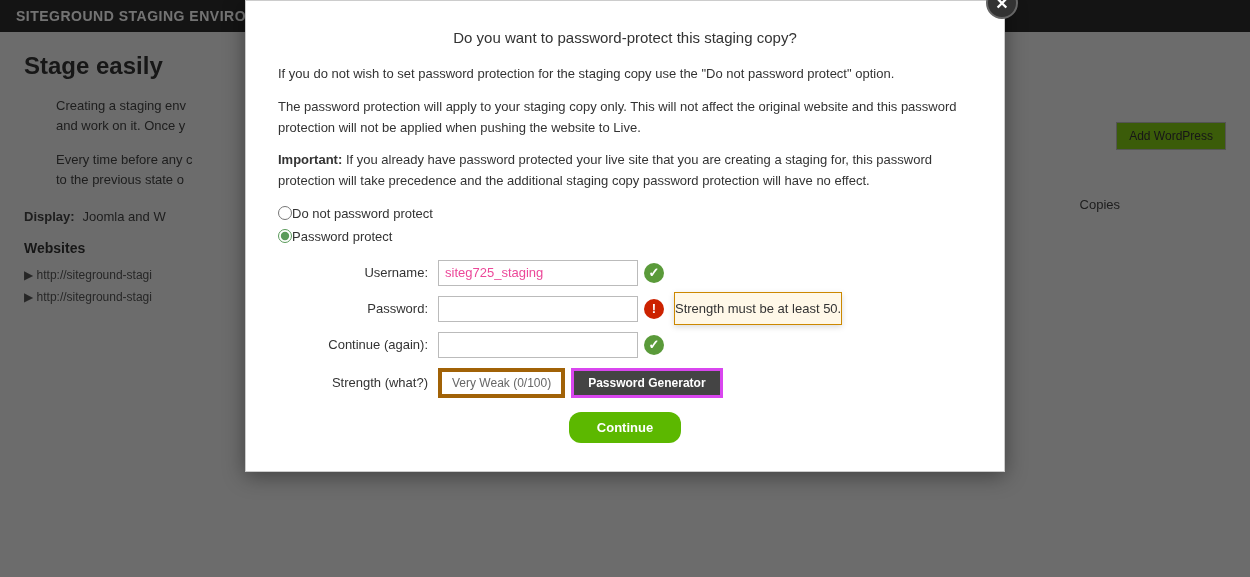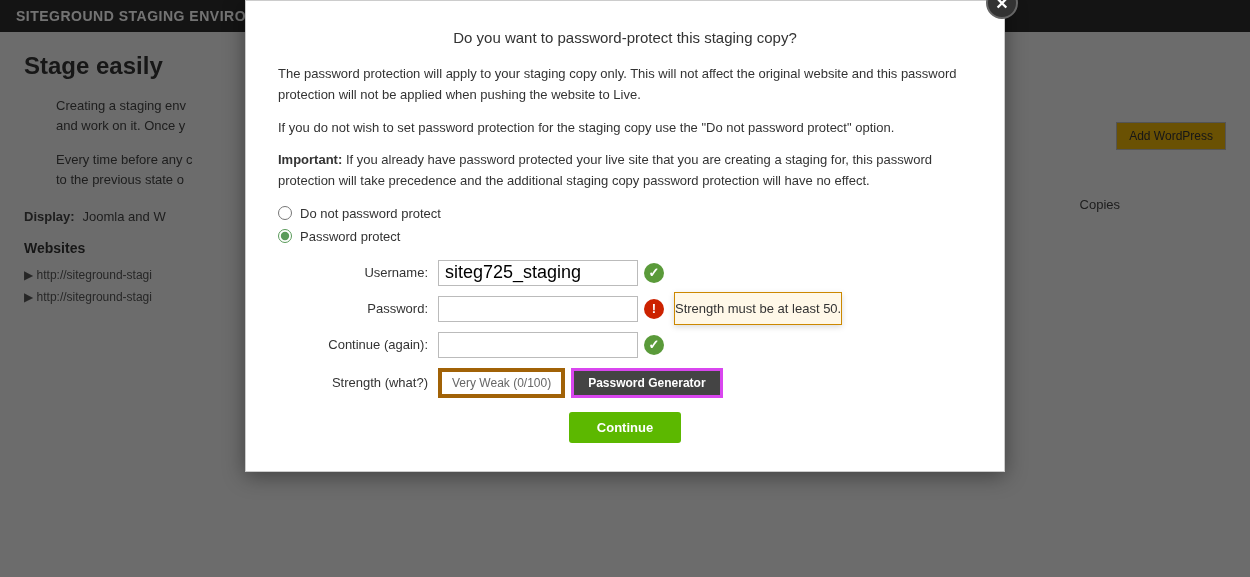--- a/index.html
+++ b/index.html
@@ -85,21 +85,21 @@
       padding: 4px 0;
       display: flex;
       align-items: center;
       gap: 4px;
     }
 
     .add-wp-btn {
       position: absolute;
       right: 24px;
       top: 90px;
-      background: #eab308;
+      background: #84cc16;
       border: 1px solid #bbb;
       padding: 6px 12px;
       font-size: 12px;
       color: #333;
       cursor: pointer;
     }
 
     .copies-label {
       position: absolute;
       right: 130px;
@@ -169,21 +169,21 @@
       font-weight: bold;
     }
 
     .radio-group {
       margin: 14px 0 16px 0;
     }
 
     .radio-item {
       display: flex;
       align-items: center;
-      gap: 8px;
+      gap: 0;
       margin-bottom: 8px;
       font-size: 13px;
       color: #333;
     }
 
     .radio-item input[type="radio"] {
       accent-color: #5a9a5a;
       width: 14px;
       height: 14px;
     }
@@ -206,22 +206,22 @@
       font-size: 13px;
       color: #333;
       flex-shrink: 0;
     }
 
     .form-input {
       width: 200px;
       height: 26px;
       border: 1px solid #bbb;
       padding: 2px 6px;
-      font-size: 18px;
-      color: #000000;
+      font-size: 13px;
+      color: #ec4899;
       background: #fff;
     }
 
     .status-icon {
       width: 20px;
       height: 20px;
       border-radius: 50%;
       display: flex;
       align-items: center;
       justify-content: center;
@@ -301,21 +301,21 @@
     }
 
     .continue-btn {
       background: #5cb800;
       color: #fff;
       border: none;
       padding: 8px 28px;
       font-size: 13px;
       font-weight: bold;
       cursor: pointer;
-      border-radius: 3px;
+      border-radius: 12px;
     }
   </style>
 </head>
 <body>
 
 <div class="bg-page">
   <div class="top-bar">
     <span class="top-bar-title">SITEGROUND STAGING ENVIRONMENT: GET STARTED!</span>
   </div>
   <div class="page-content">
@@ -344,22 +344,22 @@
   </div>
 </div>
 
 <div class="modal-overlay">
   <div class="modal">
     <div class="modal-close">✕</div>
 
     <div class="modal-title">Do you want to password-protect this staging copy?</div>
 
     <div class="modal-body">
+      <p>If you do not wish to set password protection for the staging copy use the "Do not password protect" option.</p>
       <p>The password protection will apply to your staging copy only. This will not affect the original website and this password protection will not be applied when pushing the website to Live.</p>
-      <p>If you do not wish to set password protection for the staging copy use the "Do not password protect" option.</p>
       <p>
         <strong>Important:</strong>
         <span> If you already have password protected your live site that you are creating a staging for, this password protection will take precedence and the additional staging copy password protection will have no effect.</span>
       </p>
     </div>
 
     <div class="radio-group">
       <div class="radio-item">
         <input type="radio" name="protection" id="no-protect" style="">
         <label for="no-protect">Do not password protect</label>

